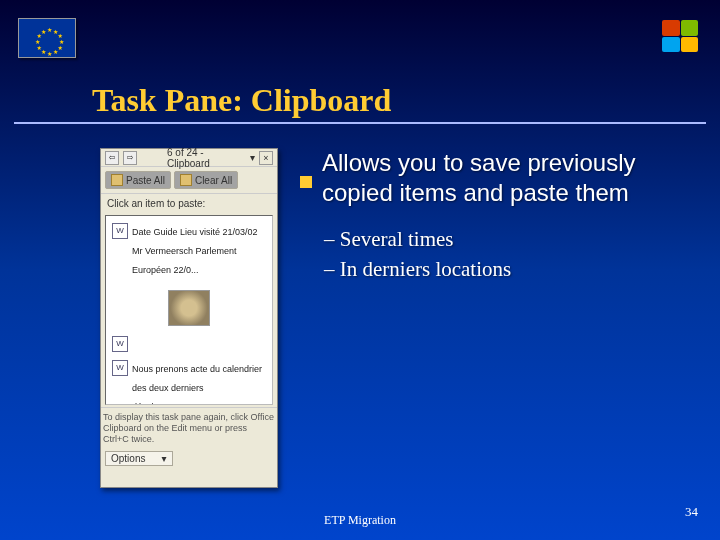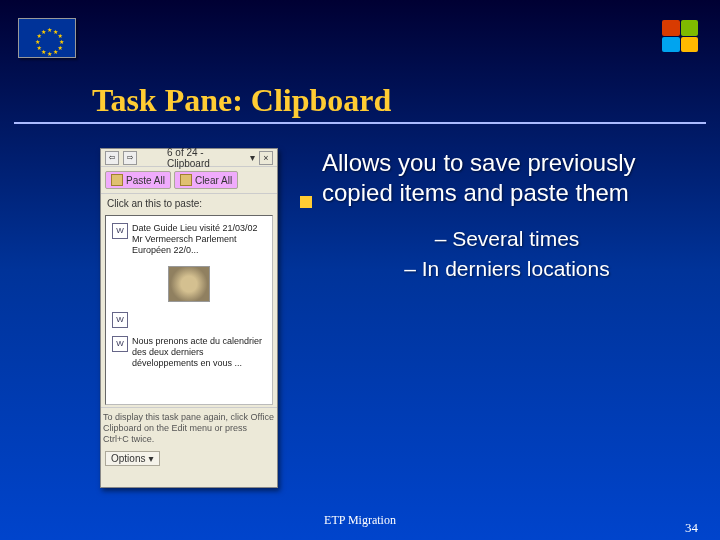--- a/index.html
+++ b/index.html
@@ -96,72 +96,72 @@
   .tp-title { flex: 1; font-size: 10px; color: #333; margin-left: 26px; }
   .tp-close { width: 14px; height: 14px; border: 1px solid #999; display: inline-flex; align-items: center; justify-content: center; font-size: 9px; }
   .tp-toolbar {
     display: flex;
     gap: 3px;
     padding: 4px;
     border-bottom: 1px solid #ccc;
   }
   .tp-btn {
     border: 1px solid #aca899;
-    background: #f0abfc;
+    background: #a3a3a3;
     padding: 2px 5px;
     font-size: 10px;
     display: inline-flex;
     align-items: center;
     gap: 3px;
     border-radius: 2px;
   }
   .clip-icon { width: 12px; height: 12px; background: #e0c070; border: 1px solid #a08030; display: inline-block; }
   .tp-hint { padding: 4px 6px; font-size: 10px; color: #333; }
   .tp-items { background: #fff; margin: 2px 4px; border: 1px inset #bbb; height: 190px; overflow: hidden; padding: 3px; }
   .tp-item { display: flex; gap: 4px; padding: 3px 2px; border: 1px solid transparent; }
   .item-icon { width: 16px; height: 16px; background: #fff; border: 1px solid #668; flex-shrink: 0; font-size: 8px; text-align: center; line-height: 14px; color: #335; }
-  .item-text { font-size: 9px; line-height: 11px; color: #222; }
+  .item-text { font-size: 9px; line-height: 19px; color: #222; }
   .item-img {
     width: 42px; height: 36px; margin: 2px auto; border: 1px solid #999;
     background: radial-gradient(circle, #d4c090 30%, #908060 70%);
   }
   .tp-tip { padding: 4px 2px; font-size: 9px; color: #555; border-top: 1px solid #ccc; line-height: 11px; }
   .tp-options {
     margin: 2px 4px 4px;
     border: 1px solid #aca899;
     background: #f5f3ea;
     padding: 1px 5px;
     font-size: 10px;
     display: inline-flex;
     align-items: center;
-    gap: 3px;
+    gap: 16px;
   }
   .content {
     position: absolute;
     top: 148px;
     left: 300px;
     width: 390px;
   }
-  .bullet-row { display: flex; align-items: flex-end; gap: 10px; margin-bottom: 16px; }
+  .bullet-row { display: flex; align-items: center; gap: 10px; margin-bottom: 16px; }
   .sq-bullet { width: 12px; height: 12px; background: #ffcc33; margin-top: 8px; flex-shrink: 0; }
   .main-text { color: #fff; font-size: 24px; font-family: Arial, sans-serif; line-height: 1.25; text-shadow: 1px 1px 2px rgba(0,0,0,0.5); }
   .sub-list { margin-left: 24px; margin-top: 4px; }
-  .sub-line { color: #fff; font-size: 21px; font-family: Liberation Sans, sans-serif; line-height: 1.45; text-shadow: 1px 1px 2px rgba(0,0,0,0.5); text-align: center; }
+  .sub-line { color: #fff; font-size: 21px; font-family: Liberation Serif, serif; line-height: 1.45; text-shadow: 1px 1px 2px rgba(0,0,0,0.5); }
   .footer-title {
     position: absolute;
     bottom: 12px;
     left: 50%;
     transform: translateX(-50%);
     color: #fff;
     font-size: 12px;
     font-family: Liberation Serif, serif;
   }
   .page-num {
     position: absolute;
-    bottom: 4px;
+    bottom: 20px;
     right: 22px;
     color: #fff;
     font-size: 13px;
     font-family: "Times New Roman", serif;
   }
 </style>
 </head>
 <body>
 
 <div class="eu-flag">
@@ -202,21 +202,21 @@
   <div class="tp-toolbar">
     <span class="tp-btn">
       <span class="clip-icon"></span>
       <span>Paste All</span>
     </span>
     <span class="tp-btn">
       <span class="clip-icon"></span>
       <span>Clear All</span>
     </span>
   </div>
-  <div class="tp-hint">Click an this to paste:</div>
+  <div class="tp-hint">Click an item to paste:</div>
   <div class="tp-items">
     <div class="tp-item">
       <span class="item-icon">W</span>
       <span class="item-text">Date Guide Lieu visité 21/03/02 Mr Vermeersch Parlement Européen 22/0...</span>
     </div>
     <div class="tp-item" style="justify-content:center;">
       <div class="item-img"></div>
     </div>
     <div class="tp-item">
       <span class="item-icon">W</span>

